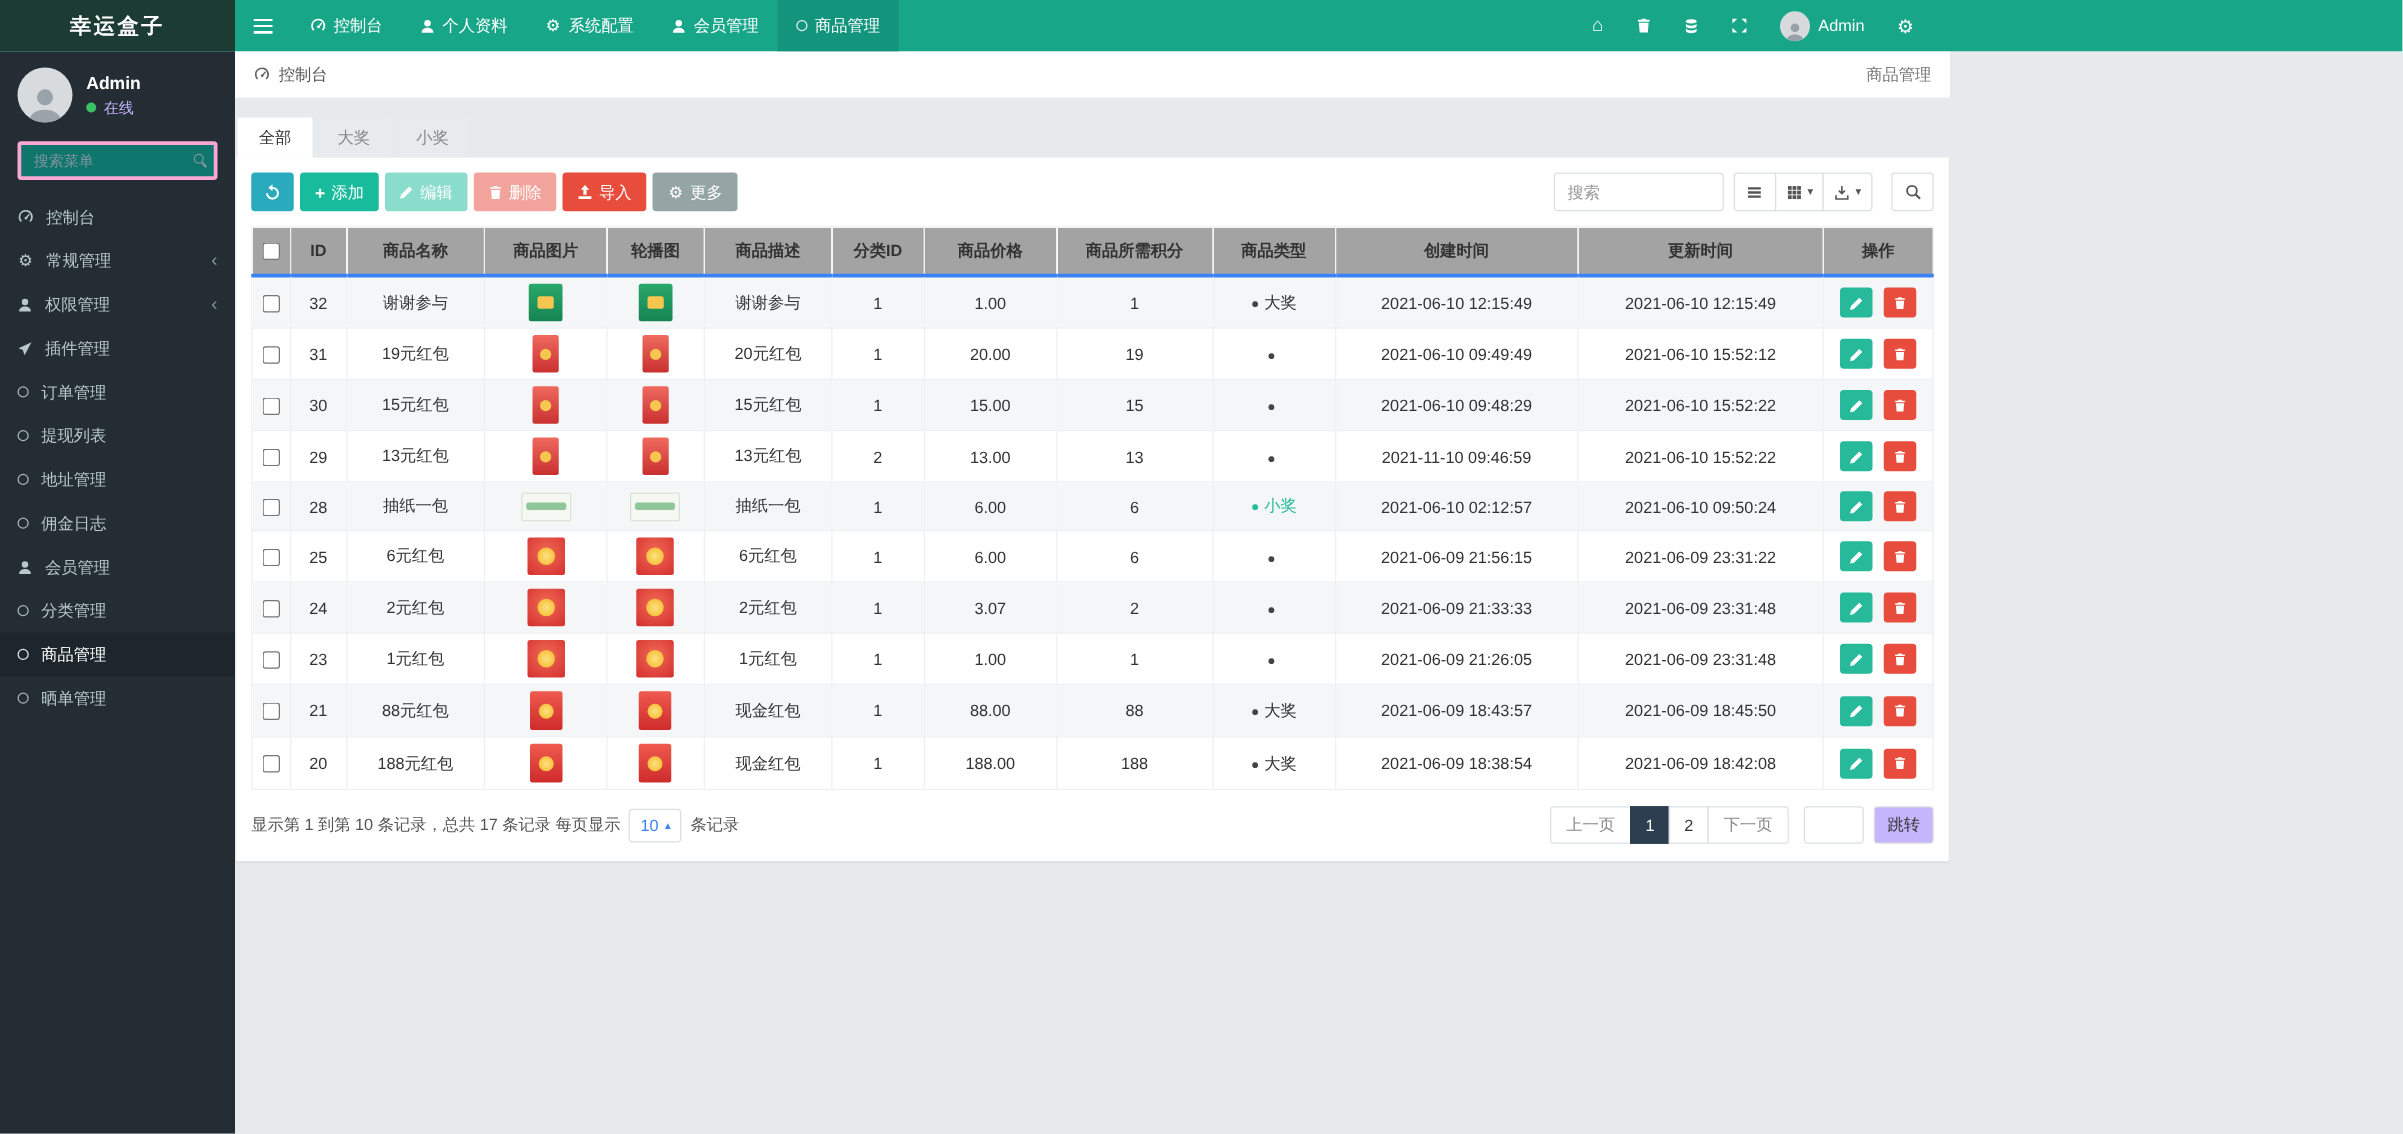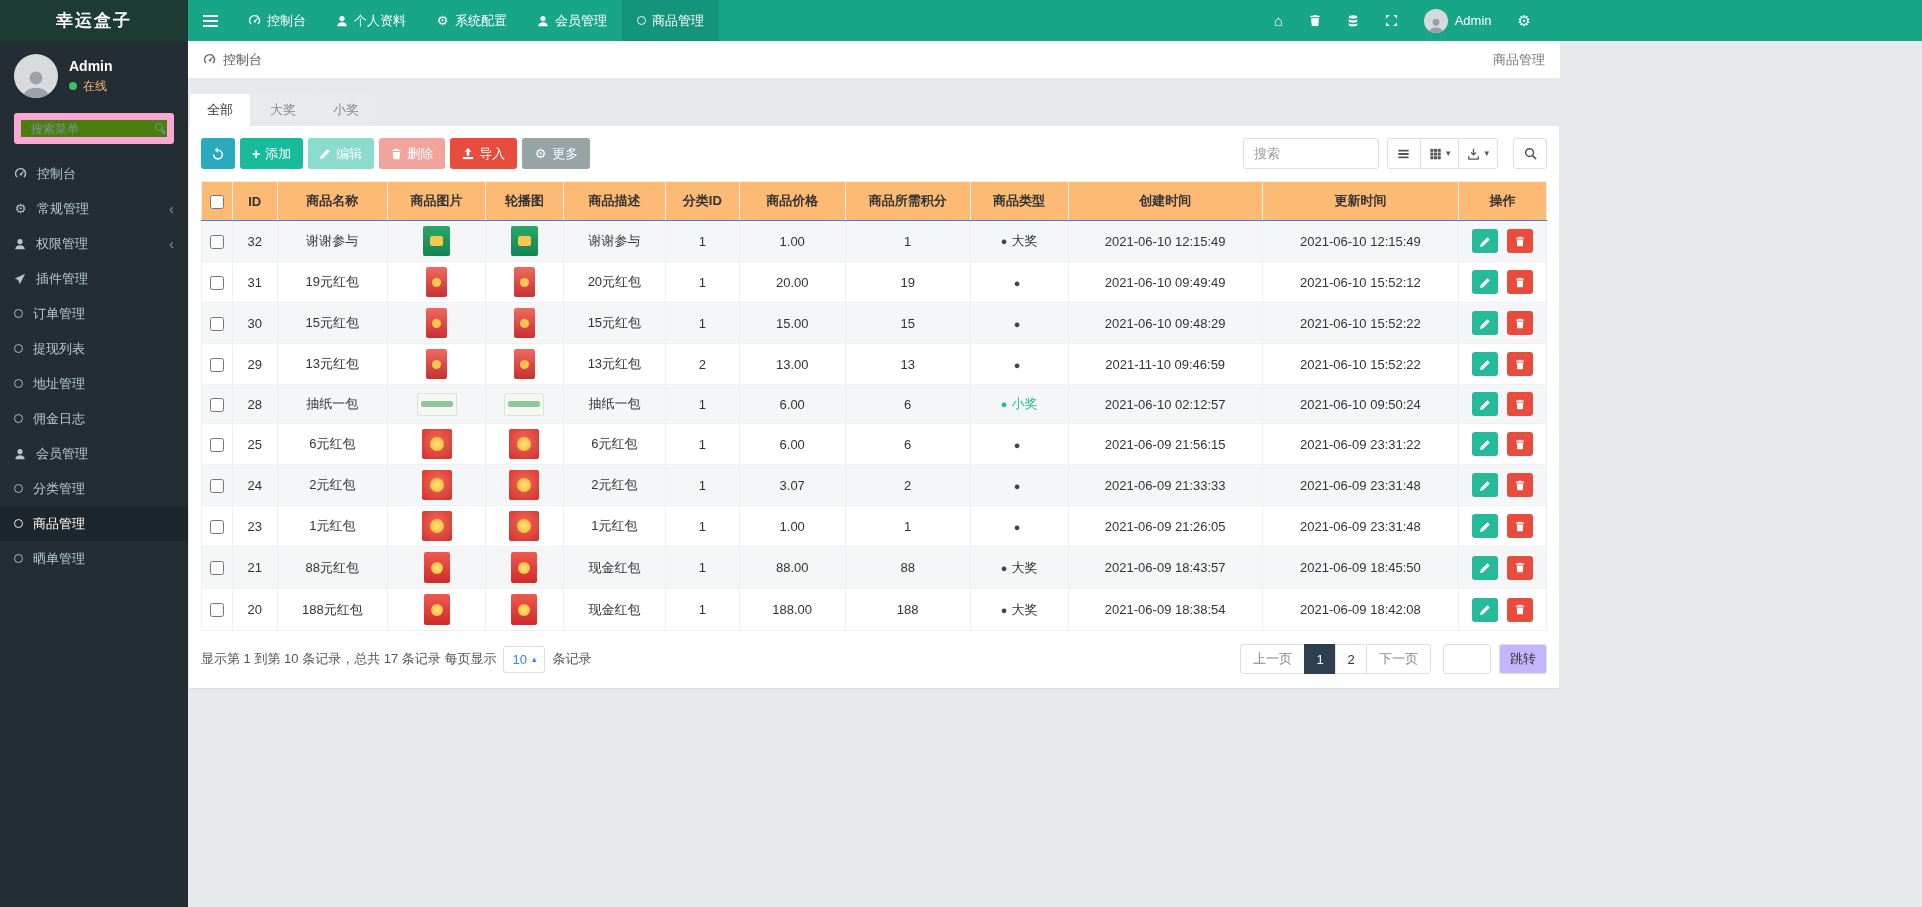--- a/index.html
+++ b/index.html
@@ -18,24 +18,24 @@
   .nav-right{margin-left:auto;margin-right:378px;display:flex;align-items:stretch}
   .nav-icon-btn{display:flex;align-items:center;gap:7px;padding:0 13px;color:#fff;cursor:pointer;font-size:15px}
   .nav-avatar{width:24px;height:24px;border-radius:50%;background:#d6dadd;display:flex;align-items:flex-end;justify-content:center;overflow:hidden}
   .nav-user-name{font-size:13px}
 
   
   .sidebar{position:absolute;top:41px;left:0;bottom:0;width:188px;background:#232d33}
   .user-panel{display:flex;align-items:center;gap:11px;padding:13px 14px 11px}
   .avatar-lg{width:44px;height:44px;border-radius:50%;background:#d8dbde;display:flex;align-items:flex-end;justify-content:center;overflow:hidden}
   .user-name{color:#fff;font-size:14px;font-weight:bold;margin-bottom:4px}
-  .user-status{display:flex;align-items:center;gap:6px;color:#fdba74;font-size:12px}
+  .user-status{display:flex;align-items:center;gap:6px;color:#c4b5fd;font-size:12px}
   .status-dot{width:8px;height:8px;border-radius:50%;background:#3bc162}
   .side-search{margin:4px 14px 12px;position:relative}
-  .side-search input{width:100%;height:31px;background:#4d7c0f;border:7px solid #f9a8d4;border-radius:3px;color:#c3ced4;padding:0 28px 0 10px;font-size:12px;outline:none}
+  .side-search input{width:100%;height:31px;background:#0f766e;border:3px solid #f9a8d4;border-radius:3px;color:#c3ced4;padding:0 28px 0 10px;font-size:12px;outline:none}
   .side-search input::placeholder{color:#7e939c}
   .i-mag-s{position:absolute;right:11px;top:10px;width:8px;height:8px;border:1.5px solid #7e939c;border-radius:50%}
   .i-mag-s::after{content:"";position:absolute;width:5px;height:1.5px;background:#7e939c;transform:rotate(45deg);right:-4px;bottom:-2px}
   .menu{list-style:none}
   .menu-item{display:flex;align-items:center;gap:10px;height:35px;padding:0 14px;color:#b8c7ce;font-size:13px;cursor:pointer}
   .menu-item.active{background:#1c262c;color:#fff}
   .ring{width:9px;height:9px;border:1.5px solid currentColor;border-radius:50%;flex:none;opacity:.9}
   .chev{margin-left:auto;color:#8196a0;font-size:15px;line-height:1}
   .mi-glyph{font-size:13px;line-height:1;width:13px;text-align:center;flex:none}
 
@@ -69,21 +69,21 @@
   .tool-btn{height:31px;min-width:34px;padding:0 8px;background:#fff;border:1px solid #dcdfe2;display:inline-flex;align-items:center;justify-content:center;gap:4px;color:#555;cursor:pointer}
   .btn-group .tool-btn+.tool-btn{margin-left:-1px}
   .btn-group .tool-btn:first-child{border-radius:3px 0 0 3px}
   .btn-group .tool-btn:last-child{border-radius:0 3px 3px 0}
   .tool-btn.single{margin-left:15px;border-radius:3px}
   .tool-btn .caret{color:#555}
 
   
   .grid{width:100%;border-collapse:collapse;table-layout:fixed}
   .grid th,.grid td{border:1px solid #eef0f2;text-align:center;vertical-align:middle;padding:5px 4px;height:39px;white-space:nowrap;overflow:hidden;text-overflow:ellipsis}
-  .grid thead th{background:#fdba74;font-weight:bold;color:#333;border-bottom:1px solid #3b82f6}
+  .grid thead th{background:#a3a3a3;font-weight:bold;color:#333;border-bottom:3px solid #3b82f6}
   .grid tbody tr:nth-child(odd){background:#f4f6f7}
   .grid tbody tr:nth-child(even){background:#fff}
   .c1{width:30px}.c2{width:44px}.c3{width:108px}.c4{width:96px}.c5{width:76px}.c6{width:100px}
   .c7{width:72px}.c8{width:104px}.c9{width:122px}.c10{width:96px}.c11{width:190px}.c12{width:192px}.c13{width:86px}
   input[type=checkbox]{width:14px;height:14px;cursor:pointer;vertical-align:middle}
 
   
   .thumb{display:inline-block;position:relative;vertical-align:middle;border-radius:2px}
   .thumb[data-variant="green-box"]{width:27px;height:30px;background:linear-gradient(180deg,#2aa86a,#158452)}
   .thumb[data-variant="green-box"]::after{content:"";position:absolute;left:7px;top:10px;width:13px;height:10px;background:#f6c64f;border-radius:2px}

